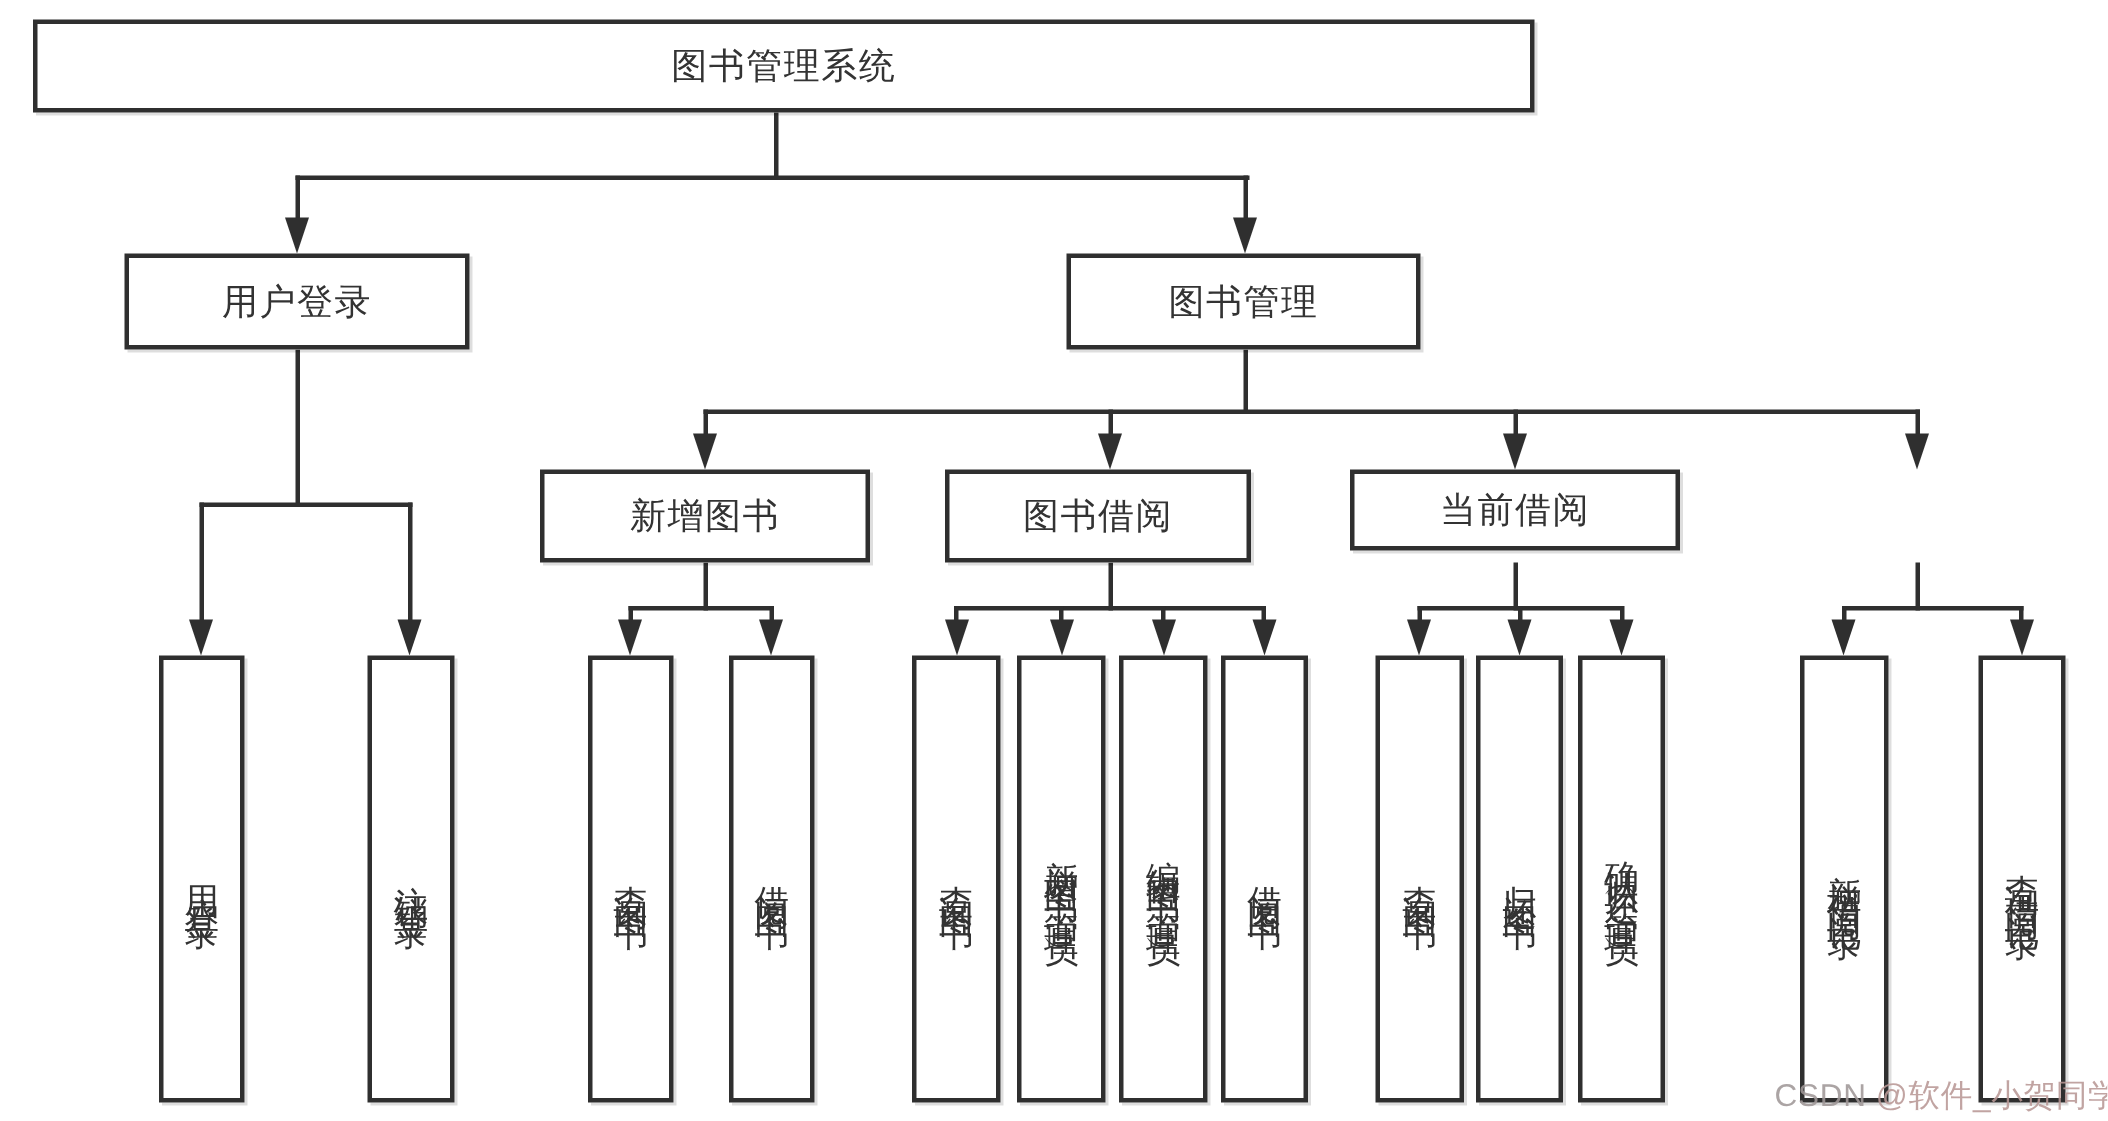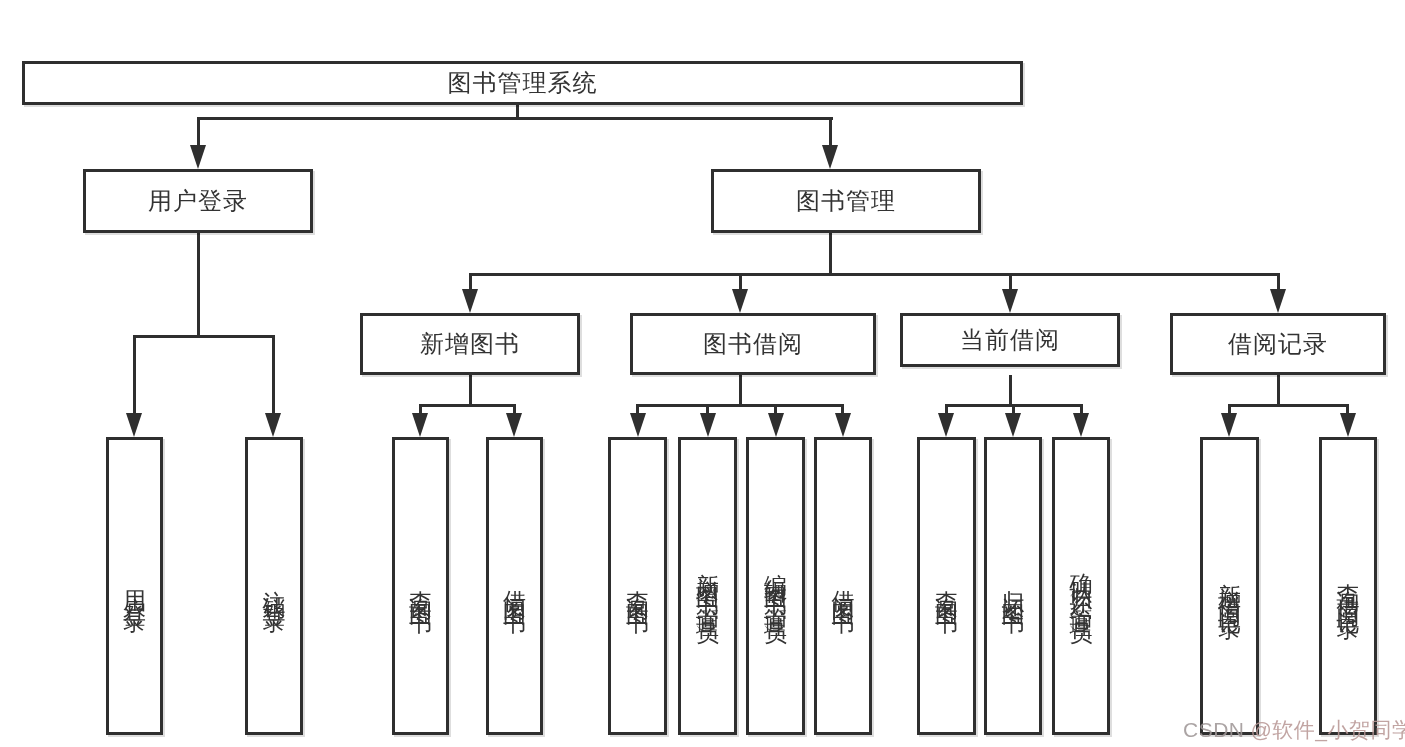--- a/index.html
+++ b/index.html
@@ -87,42 +87,39 @@
   <div class="arrow" style="left:1005px;top:413px;"></div>
   <div class="arrow" style="left:1073px;top:413px;"></div>
 
   <div class="vline" style="left:1277px;top:375px;width:3px;height:32px;"></div>
   <div class="hline" style="left:1228px;top:404px;width:121px;height:3px;"></div>
   <div class="vline" style="left:1228px;top:404px;width:3px;height:10px;"></div>
   <div class="vline" style="left:1346px;top:404px;width:3px;height:10px;"></div>
   <div class="arrow" style="left:1221px;top:413px;"></div>
   <div class="arrow" style="left:1340px;top:413px;"></div>
 
-  <div class="node" style="left:22px;top:13px;width:1001px;height:44px;margin-top:48px;">
+  <div class="node" style="left:22px;top:13px;width:1001px;height:62px;">
     <span class="hlabel">图书管理系统</span>
   </div>
 
   <div class="node" style="left:83px;top:169px;width:230px;height:64px;">
     <span class="hlabel">用户登录</span>
   </div>
-  <div class="node" style="left:711px;top:169px;width:270px;height:64px;">
+  <div class="node" style="left:711px;top:169px;width:236px;height:64px;">
     <span class="hlabel">图书管理</span>
   </div>
 
   <div class="node" style="left:360px;top:313px;width:220px;height:62px;">
     <span class="hlabel">新增图书</span>
   </div>
-  <div class="node" style="left:630px;top:313px;width:246px;height:62px;text-align:right;">
+  <div class="node" style="left:630px;top:313px;width:204px;height:62px;text-align:right;">
     <span class="hlabel">图书借阅</span>
   </div>
   <div class="node" style="left:900px;top:313px;width:220px;height:54px;">
     <span class="hlabel">当前借阅</span>
-  </div>
-  <div class="node" style="left:1170px;top:313px;width:216px;height:62px;">
-    <span class="hlabel">借阅记录</span>
   </div>
 
   <div class="node leaf" style="left:106px;top:437px;width:57px;height:298px;">
     <span class="vlabel">用户登录</span>
   </div>
   <div class="node leaf" style="left:245px;top:437px;width:58px;height:298px;">
     <span class="vlabel">注销登录</span>
   </div>
 
   <div class="node leaf" style="left:392px;top:437px;width:57px;height:298px;">

